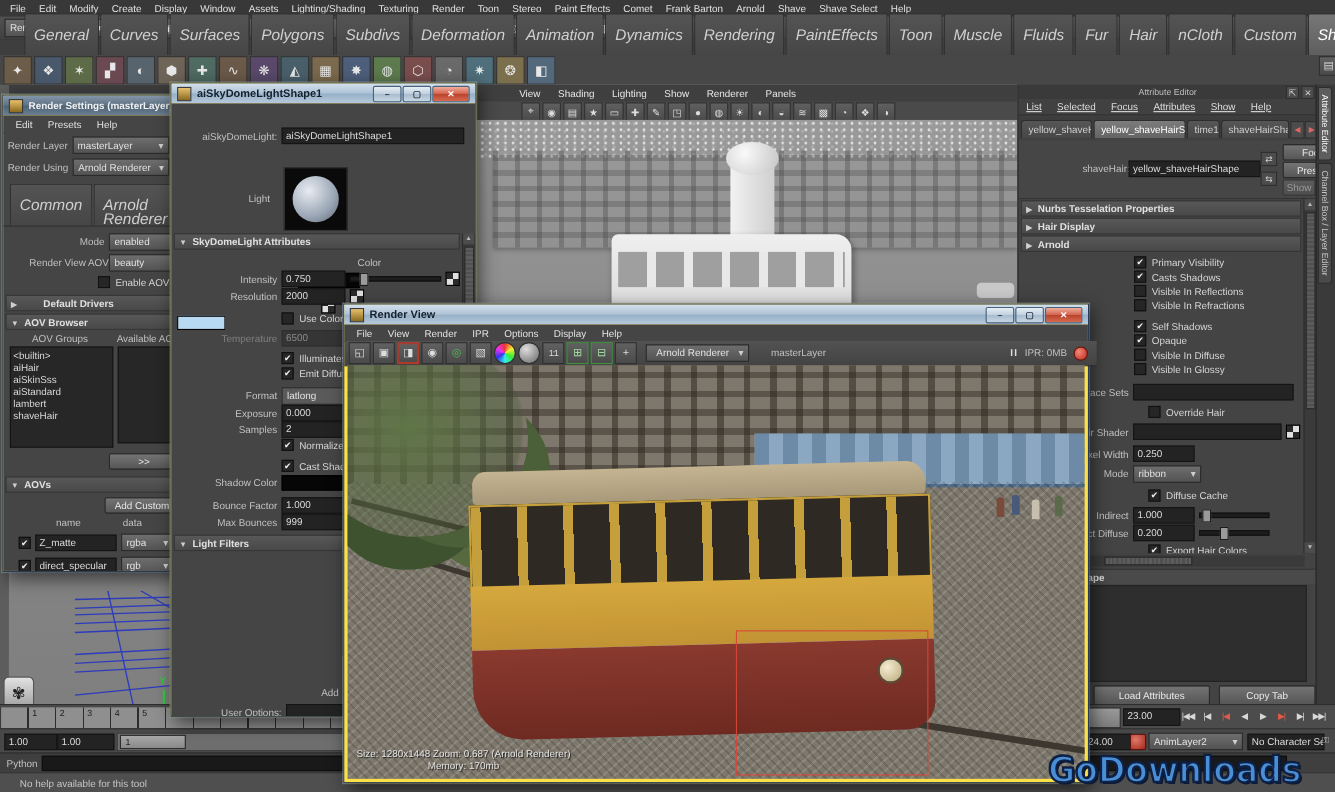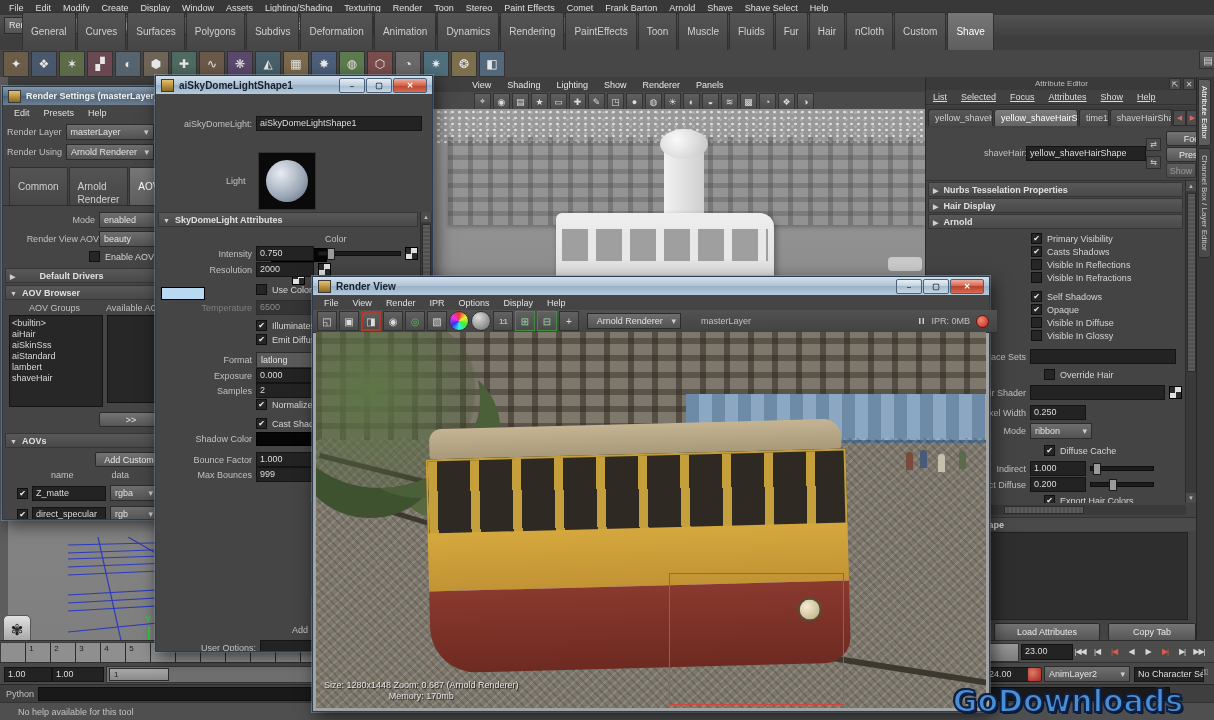--- a/index.html
+++ b/index.html
@@ -35,21 +35,21 @@
            display:flex;align-items:center;padding-left:3px;}
   .menubar .mi{padding:0 6px;font-size:9px;color:#e0e0e0;}
   .statusline{left:0;top:15px;width:1214px;height:21px;background:linear-gradient(#525252,#404040);
               display:flex;align-items:center;gap:2px;padding:0 4px;border-bottom:1px solid #2e2e2e;}
   .mode-combo{width:84px;height:15px;}
   .sicon{width:17px;height:17px;background:linear-gradient(#616161,#4a4a4a);border:1px solid #313131;
          display:flex;align-items:center;justify-content:center;font-size:10px;color:#d8d8d8;flex:none;}
   .shelftabs{left:0;top:36px;width:1214px;height:14px;background:#3e3e3e;display:flex;gap:1px;
              padding-left:22px;align-items:flex-end;}
   .stab{background:linear-gradient(#545454,#464646);border:1px solid #303030;border-bottom:none;
-        padding:12px 8px;font-size:10px;height:13px;line-height:13px;color:#d0d0d0;border-radius:2px 2px 0 0;}
+        padding:12px 8px;font-size:14px;height:13px;line-height:13px;color:#d0d0d0;border-radius:2px 2px 0 0;font-style:italic;}
   .stab.active{background:linear-gradient(#777,#5e5e5e);color:#fff;}
   .shelficons{left:0;top:50px;width:1214px;height:27px;background:#474747;display:flex;gap:2px;
               padding:1px 3px;border-bottom:1px solid #2a2a2a;}
   .shicon{width:24px;height:24px;border:1px solid #333;display:flex;align-items:center;justify-content:center;
           font-size:12px;color:#e8e8e8;background:var(--tint,#555);flex:none;}
   .shelf-editor{margin-left:auto;width:16px;height:16px;}
   
   .toolbox{left:0;top:77px;width:8px;height:563px;background:#5d5d5d;border-right:1px solid #3a3a3a;}
   .viewport{left:8px;top:77px;width:917px;height:563px;background:#868686;overflow:hidden;}
   .vp-menus{position:absolute;left:464px;top:1px;display:flex;gap:16px;font-size:9px;color:#e6e6e6;
@@ -140,21 +140,21 @@
   .rs-track{position:absolute;left:106px;top:3px;width:874px;height:15px;background:#6f6f6f;border:1px solid #333;}
   .rs-handle{position:absolute;left:2px;top:1px;width:54px;height:11px;background:linear-gradient(#a8a8a8,#8a8a8a);
       border:1px solid #2c2c2c;font-size:8px;color:#222;padding-left:4px;line-height:11px;}
   .autokey{width:13px;height:13px;border-radius:2px;background:radial-gradient(circle at 35% 35%,#e07a6a,#a2271a);border:1px solid #5a120a;}
   .keyicon{width:14px;height:12px;font-size:8px;color:#ccc;display:flex;align-items:center;justify-content:center;}
   .cmdbar{left:0;top:684px;width:1214px;height:18px;background:#3f3f3f;border-top:1px solid #2b2b2b;display:flex;align-items:center;gap:4px;padding-left:6px;}
   .cmd-input{width:1130px;height:12px;background:#191919;border:1px solid #0e0e0e;}
   .helpbar{left:0;top:702px;width:1214px;height:18px;background:#4f4f4f;border-top:1px solid #333;display:flex;align-items:center;padding-left:18px;color:#c4c4c4;font-size:9px;}
   
   .window{position:absolute;border:1px solid #2a3c52;box-shadow:3px 5px 16px rgba(0,0,0,.6),0 0 0 1px rgba(160,185,210,.5);
-          background:#a3a3a3;}
+          background:#fde047;}
   .titlebar{height:18px;display:flex;align-items:center;gap:5px;padding:0 5px;font-size:10px;font-weight:bold;}
   .titlebar.light{background:linear-gradient(#d3e0ec,#aec3d6 48%,#96b0c7 52%,#b7cadc);color:#15202c;}
   .titlebar.steel{background:linear-gradient(#8496a8,#5f7386 48%,#4e6275 52%,#6d8093);color:#f2f2f2;}
   .wicon{width:11px;height:11px;background:linear-gradient(#e8c06a,#8a6a20);border:1px solid #3a3a3a;flex:none;}
   .wbtns{margin-left:auto;display:flex;gap:1px;}
   .wb{width:24px;height:13px;border:1px solid #49617a;border-radius:2px;
       background:linear-gradient(#e6eef5,#c0d0df 50%,#a8bccd 50%,#c8d6e3);color:#22303e;font-size:8px;
       display:flex;align-items:center;justify-content:center;}
   .wb.close{width:32px;background:linear-gradient(#efae9e,#d2604a 50%,#b8432c 50%,#d86b50);color:#fff;}
   .wb.min::after{content:"–";font-weight:bold;}
@@ -805,20 +805,24 @@
           </div>
       </div>
       <div class="skyrow" style="left:0;top:358px;width:180px;">
         <span class="lab skylab">Bounce Factor</span>
         <div class="fld" style="width:50px;">1.000</div>
       </div>
       <div class="skyrow" style="left:0;top:373px;width:180px;">
         <span class="lab skylab">Max Bounces</span>
         <div class="fld" style="width:50px;">999</div>
       </div>
+      <div class="sechdr open" style="position:absolute;left:2px;top:392px;right:14px;">
+        <span class="arr"></span>
+        <span>Light Filters</span>
+      </div>
       <div class="r" style="left:155px;top:408px;width:108px;height:92px;background:#2e2e2e;border:1px solid #1e1e1e;"></div>
       <div class="btn" style="position:absolute;left:160px;top:506px;width:100px;height:15px;">Add</div>
       <div class="skyrow" style="left:0;top:528px;width:262px;justify-content:flex-end;">
         <span class="lab">Add</span>
         <div class="drop" style="width:96px;">&lt;Add Filter&gt;</div>
       </div>
       <div class="skyrow" style="left:0;top:546px;width:266px;">
         <span class="lab skylab" style="width:100px;">User Options:</span>
         <div class="fld" style="flex:1;"></div>
       </div>

